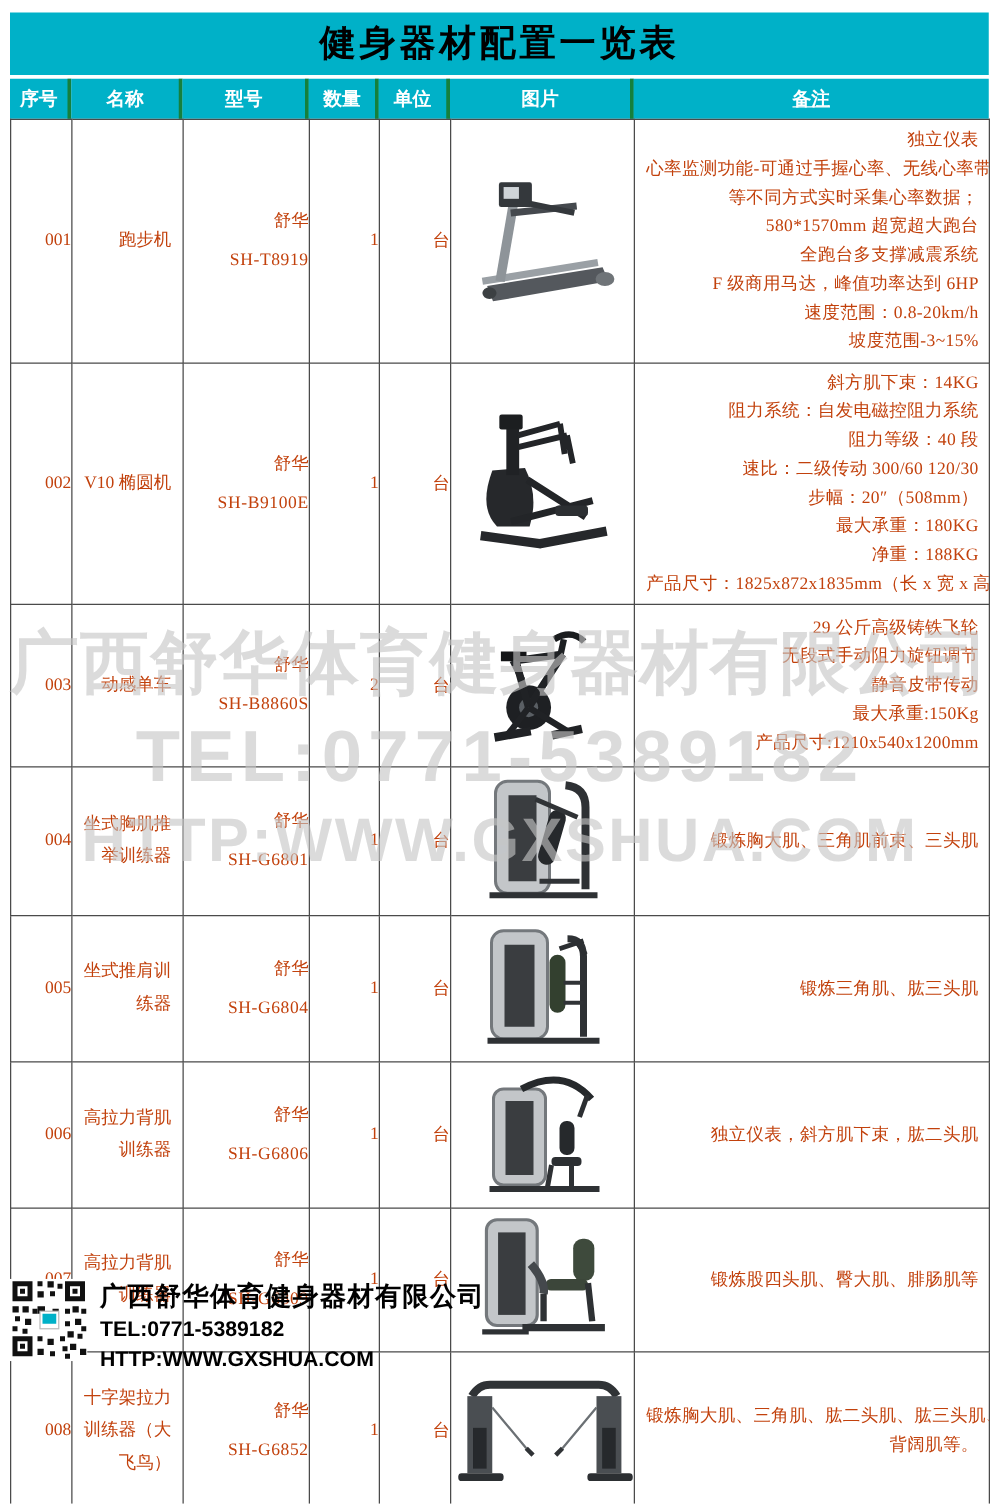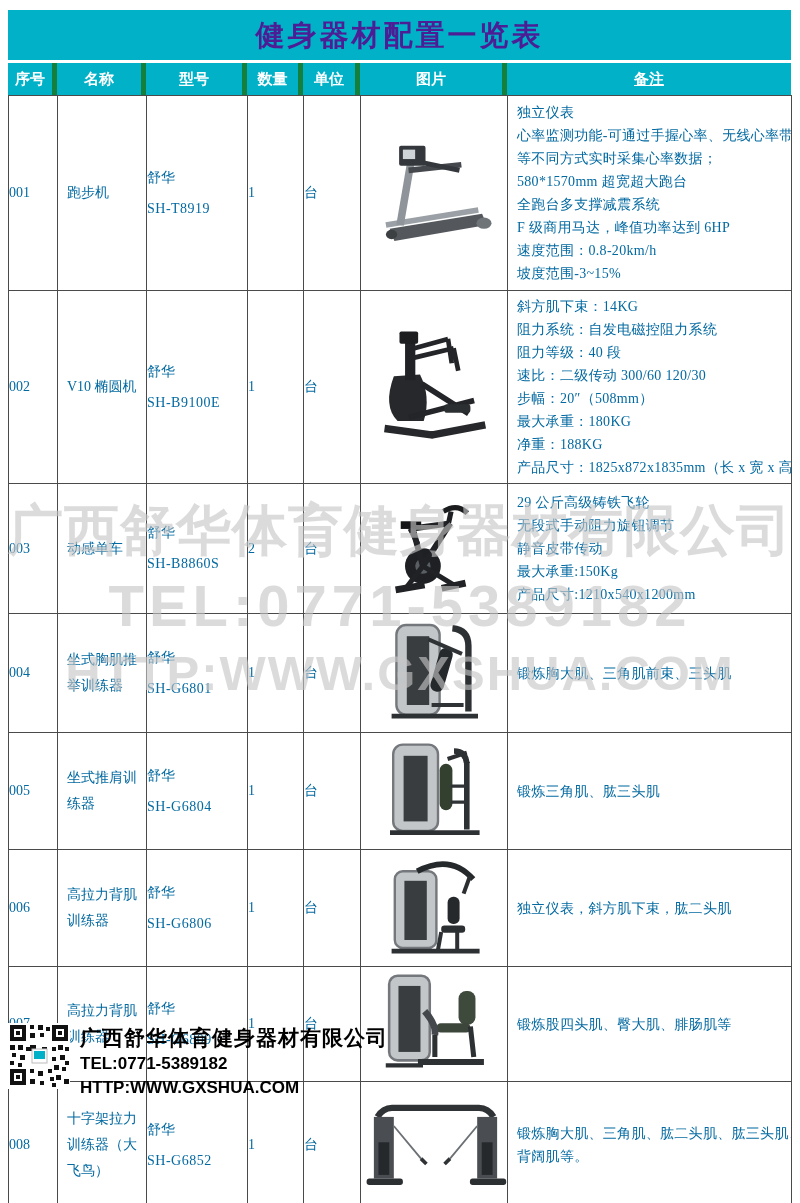--- a/index.html
+++ b/index.html
@@ -9,44 +9,44 @@
   }
   *{margin:0;padding:0;box-sizing:border-box;}
   html,body{background:#ffffff;}
   .page{
     position:relative;width:800px;height:1203px;background:#ffffff;overflow:hidden;
     font-family:"Liberation Sans","DejaVu Sans",sans-serif;
   }
   
   .title-bar{
     position:absolute;left:8px;top:10px;width:783px;height:50px;
-    background:var(--accent);color:#4c1d95;
+    background:var(--accent);color:#000000;
     font-size:29px;font-weight:bold;letter-spacing:3px;
     text-align:center;line-height:50px;
   }
   
   table.hdr{
     position:absolute;left:8px;top:63px;width:783px;height:32px;
     border-collapse:separate;border-spacing:0;table-layout:fixed;
   }
   table.hdr th{
     background:var(--accent);color:#ffffff;font-size:15px;font-weight:bold;
-    text-align:center;vertical-align:middle;border-right:5px solid #15803d;
+    text-align:center;vertical-align:middle;border-right:3px solid #15803d;
   }
   table.hdr th:last-child{border-right:none;text-decoration:underline;}
   
   table.grid{
     position:absolute;left:8px;top:95px;width:783px;
     border-collapse:collapse;table-layout:fixed;
     font-family:"Liberation Serif","DejaVu Serif",serif;
   }
   table.grid td{
     border:1px solid var(--grid);
-    font-size:14px;color:#0369a1;
-    text-align:left;vertical-align:middle;
+    font-size:14px;color:#c2410c;
+    text-align:right;vertical-align:middle;
     overflow:hidden;
   }
   td.c-name{padding:0 9px;line-height:26px;}
   td.c-model .brand{line-height:24px;margin-bottom:7px;}
   td.c-model .model{line-height:24px;letter-spacing:0.5px;}
   td.c-remark{text-align:left;padding:4px 8px 4px 9px;}
   td.c-remark .rline{line-height:23px;letter-spacing:0.3px;white-space:nowrap;}
   td.c-img{padding:2px;}
   td.c-img svg{display:block;margin:0 auto;}
   

